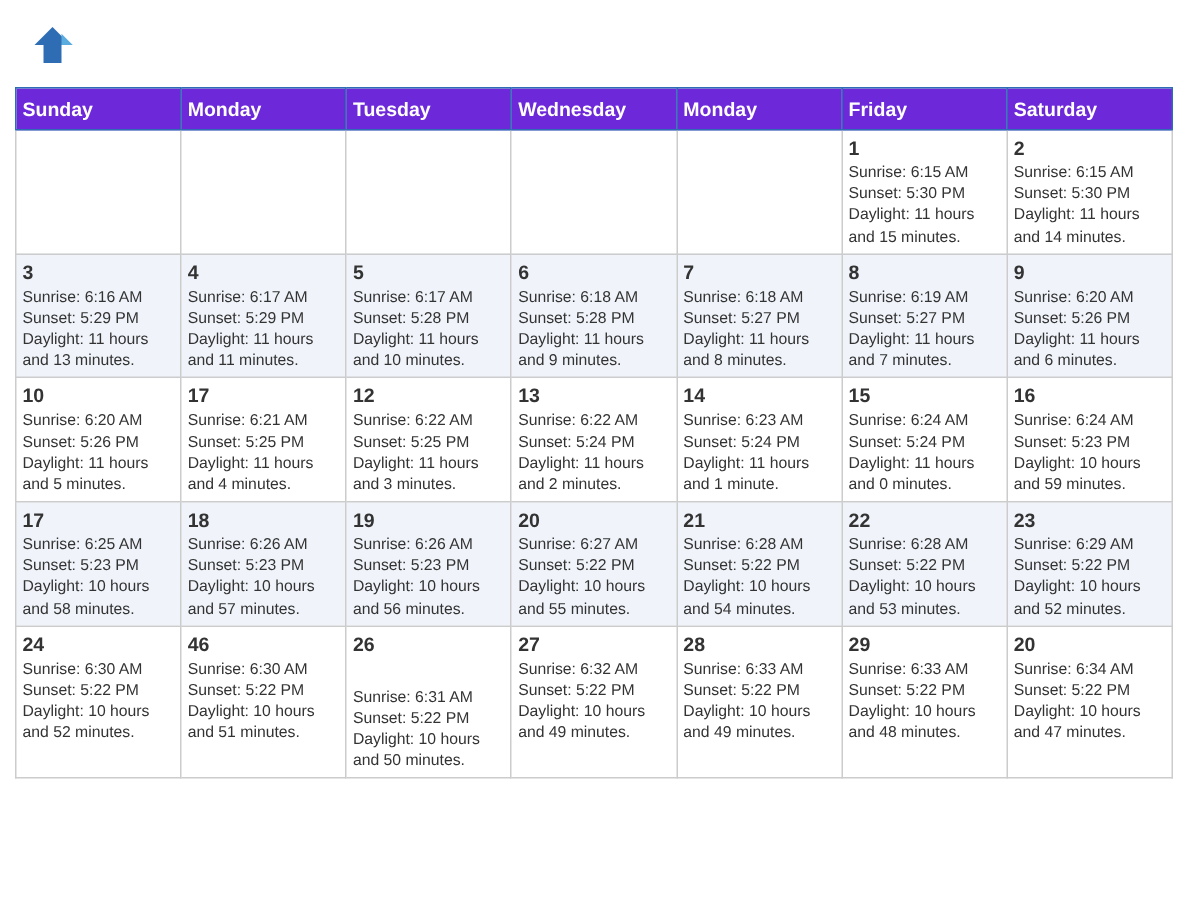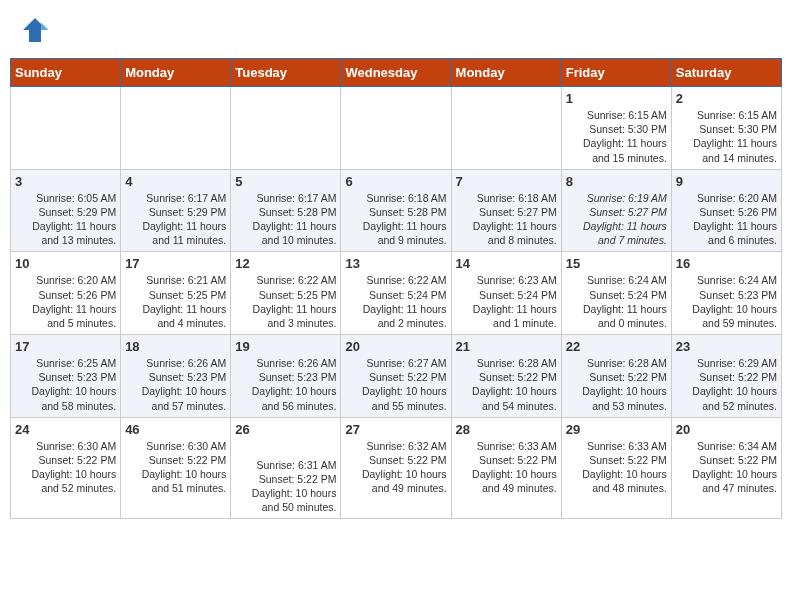--- a/index.html
+++ b/index.html
@@ -51,21 +51,21 @@
     }
     .location {
       font-size: 16px;
       color: #333;
     }
     .calendar {
       width: 100%;
       border-collapse: collapse;
     }
     .calendar th {
-      background: #c2410c;
+      background: #6d28d9;
       color: #fff;
       font-size: 13px;
       font-weight: bold;
       padding: 6px 4px;
       text-align: left;
       border: 1px solid #2e6db4;
     }
     .calendar td {
       border: 1px solid #ccc;
       vertical-align: top;
@@ -81,21 +81,20 @@
     }
     .day-number {
       font-size: 13px;
       font-weight: bold;
       margin-bottom: 2px;
     }
     .day-info {
       font-size: 10.5px;
       line-height: 1.35;
       color: #333;
-      text-align: right;
     }
     .empty-cell {
       background: #fff !important;
     }
   </style>
 </head>
 <body>
 
 <div class="header">
   <div class="logo">
@@ -142,21 +141,21 @@
         <td>
           <div class="day-number">2</div>
           <div class="day-info" style="white-space: pre-line;">Sunrise: 6:15 AM
 Sunset: 5:30 PM
 Daylight: 11 hours and 14 minutes.</div>
         </td>
       </tr>
       <tr>
         <td>
           <div class="day-number">3</div>
-          <div class="day-info" style="white-space: pre-line;">Sunrise: 6:05 AM
+          <div class="day-info" style="white-space: pre-line;">Sunrise: 6:16 AM
 Sunset: 5:29 PM
 Daylight: 11 hours and 13 minutes.</div>
         </td>
         <td>
           <div class="day-number">4</div>
           <div class="day-info" style="white-space: pre-line;">Sunrise: 6:17 AM
 Sunset: 5:29 PM
 Daylight: 11 hours and 11 minutes.</div>
         </td>
         <td>
@@ -172,21 +171,21 @@
 Daylight: 11 hours and 9 minutes.</div>
         </td>
         <td>
           <div class="day-number">7</div>
           <div class="day-info" style="white-space: pre-line;">Sunrise: 6:18 AM
 Sunset: 5:27 PM
 Daylight: 11 hours and 8 minutes.</div>
         </td>
         <td>
           <div class="day-number">8</div>
-          <div class="day-info" style="white-space: pre-line; font-style: italic;">Sunrise: 6:19 AM
+          <div class="day-info" style="white-space: pre-line;">Sunrise: 6:19 AM
 Sunset: 5:27 PM
 Daylight: 11 hours and 7 minutes.</div>
         </td>
         <td>
           <div class="day-number">9</div>
           <div class="day-info" style="white-space: pre-line;">Sunrise: 6:20 AM
 Sunset: 5:26 PM
 Daylight: 11 hours and 6 minutes.</div>
         </td>
       </tr>

